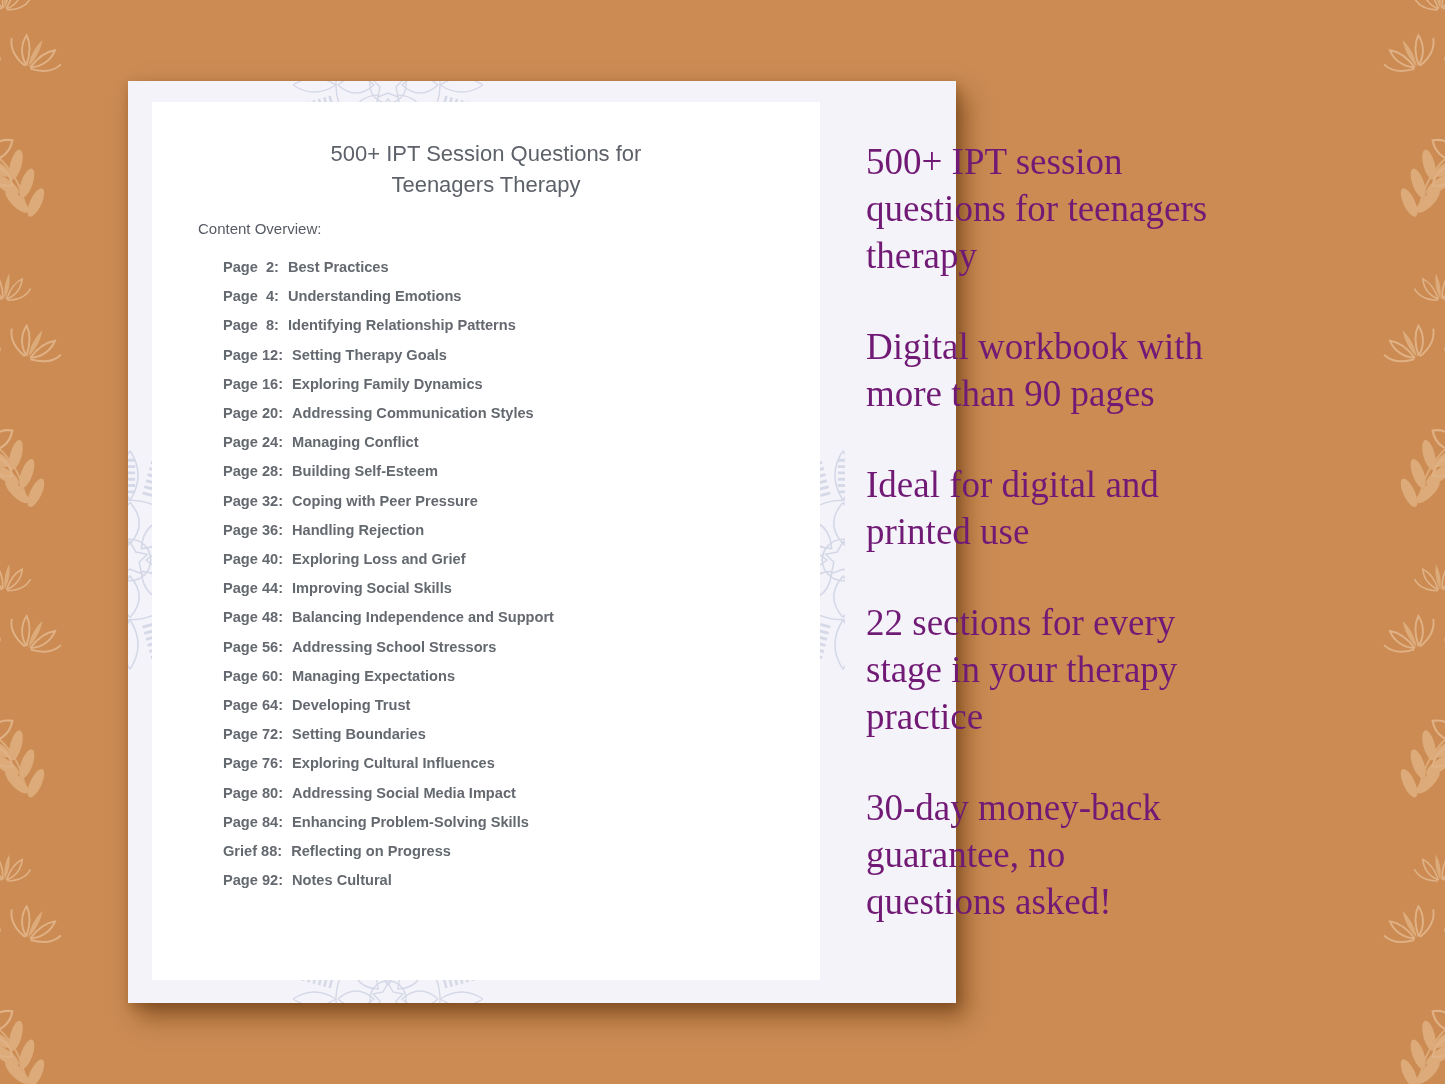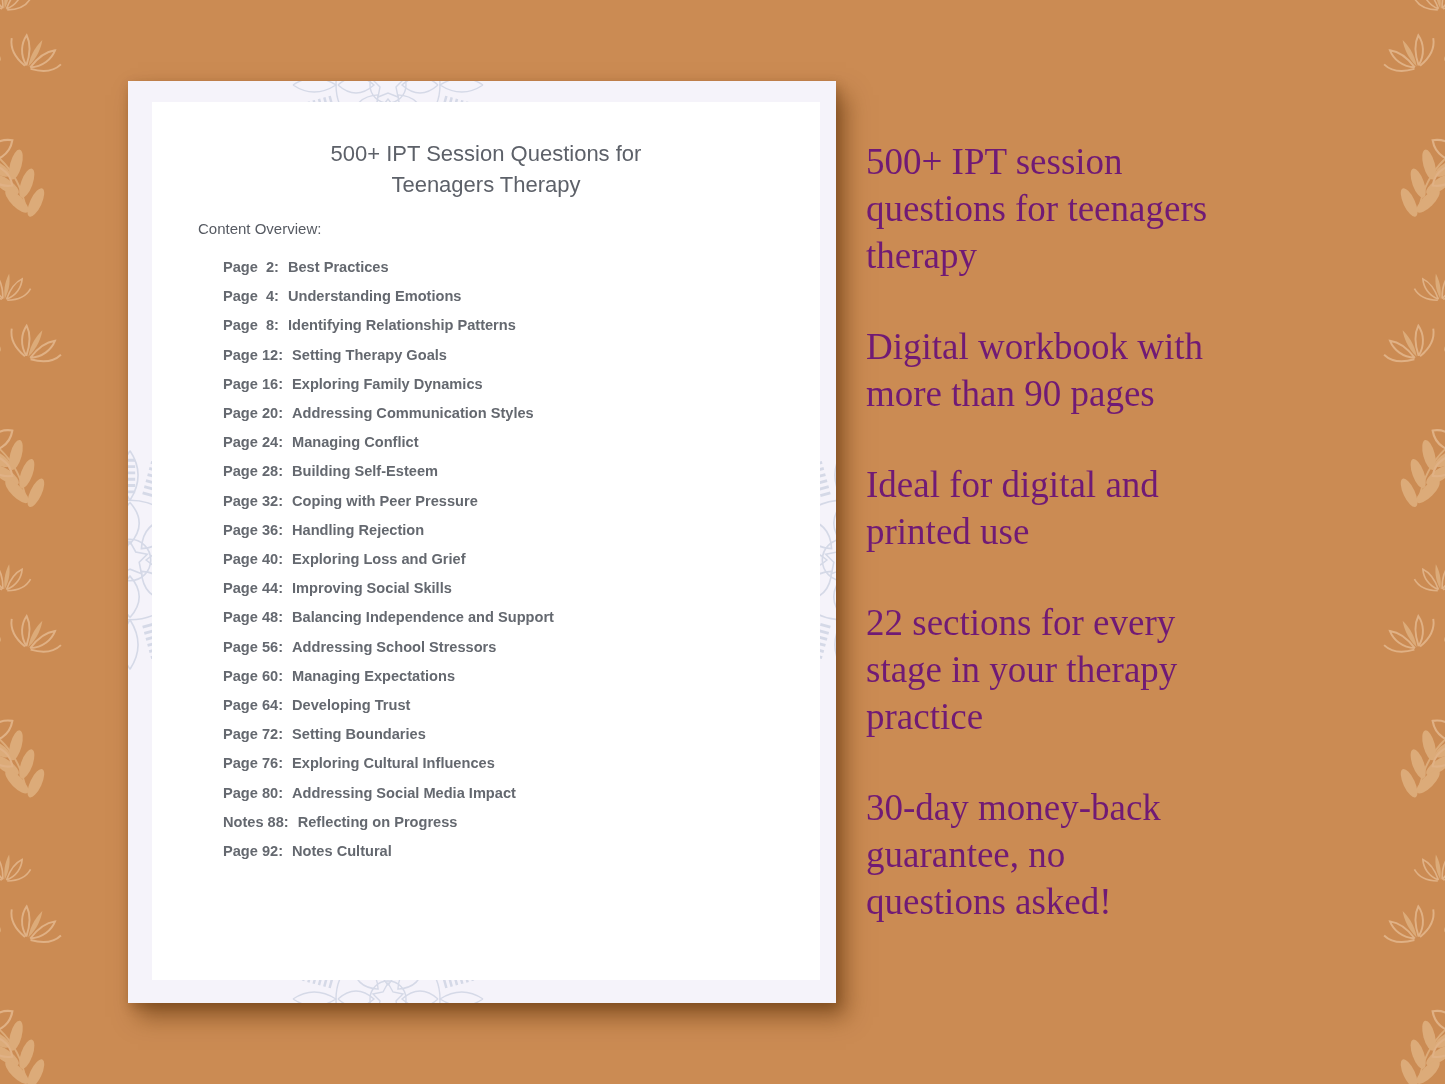--- a/index.html
+++ b/index.html
@@ -7,21 +7,21 @@
     position:relative;width:1445px;height:1084px;overflow:hidden;
     background:#cb8b53;
     font-family:"Liberation Sans", sans-serif;
   }
   
   .floral{position:absolute;top:0;height:1084px;width:150px;pointer-events:none;}
   .floral.left{left:-6px;}
   .floral.right{right:-6px;transform:scaleX(-1);}
   
   .card{
-    position:absolute;left:128px;top:81px;width:708px;height:922px;
+    position:absolute;left:128px;top:81px;width:828px;height:922px;
     background:#f5f3fa;overflow:hidden;
     box-shadow:10px 14px 22px rgba(91,47,8,.55), 2px 4px 10px rgba(91,47,8,.30);
   }
   .card svg.mandalas{position:absolute;left:0;top:0;width:717px;height:922px;}
   .doc{
     position:absolute;left:24px;top:21px;width:668px;height:878px;
     background:#ffffff;
   }
   .doc-title{
     margin:36px 20px 0 20px;
@@ -184,21 +184,22 @@
           <li><span class="pg">Page 36:</span><span class="tt">Handling Rejection</span></li>
           <li><span class="pg">Page 40:</span><span class="tt">Exploring Loss and Grief</span></li>
           <li><span class="pg">Page 44:</span><span class="tt">Improving Social Skills</span></li>
           <li><span class="pg">Page 48:</span><span class="tt">Balancing Independence and Support</span></li>
           <li><span class="pg">Page 56:</span><span class="tt">Addressing School Stressors</span></li>
           <li><span class="pg">Page 60:</span><span class="tt">Managing Expectations</span></li>
           <li><span class="pg">Page 64:</span><span class="tt">Developing Trust</span></li>
           <li><span class="pg">Page 72:</span><span class="tt">Setting Boundaries</span></li>
           <li><span class="pg">Page 76:</span><span class="tt">Exploring Cultural Influences</span></li>
           <li><span class="pg">Page 80:</span><span class="tt">Addressing Social Media Impact</span></li>
-          <li><span class="pg">Notes 88:</span><span class="tt">Reflecting on Progress</span></li>
+          <li><span class="pg">Page 84:</span><span class="tt">Enhancing Problem-Solving Skills</span></li>
+          <li><span class="pg">Grief 88:</span><span class="tt">Reflecting on Progress</span></li>
           <li><span class="pg">Page 92:</span><span class="tt">Notes Cultural</span></li>
         </ul>
     </div>
   </div>
 
   <div class="marketing">
       <p>500+ IPT session
 questions for teenagers
 therapy</p>
       <p>Digital workbook with

